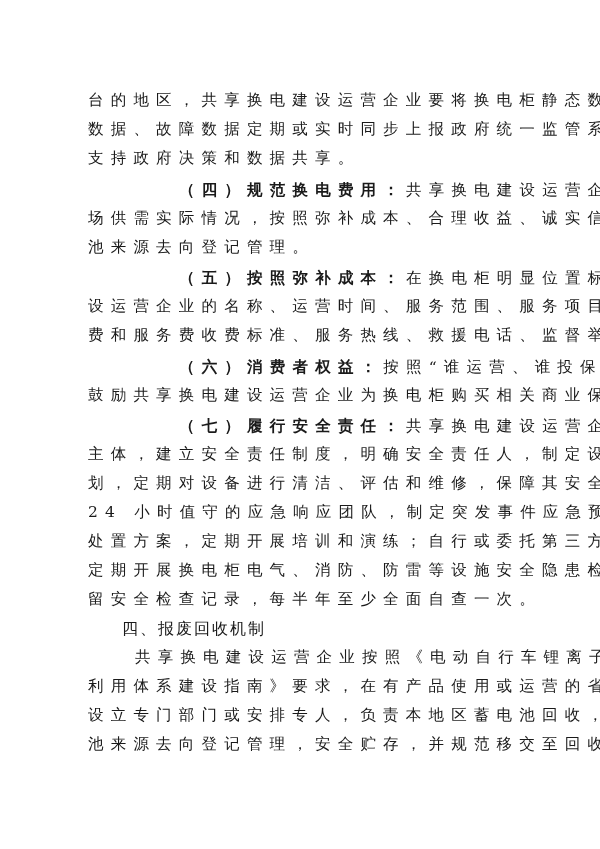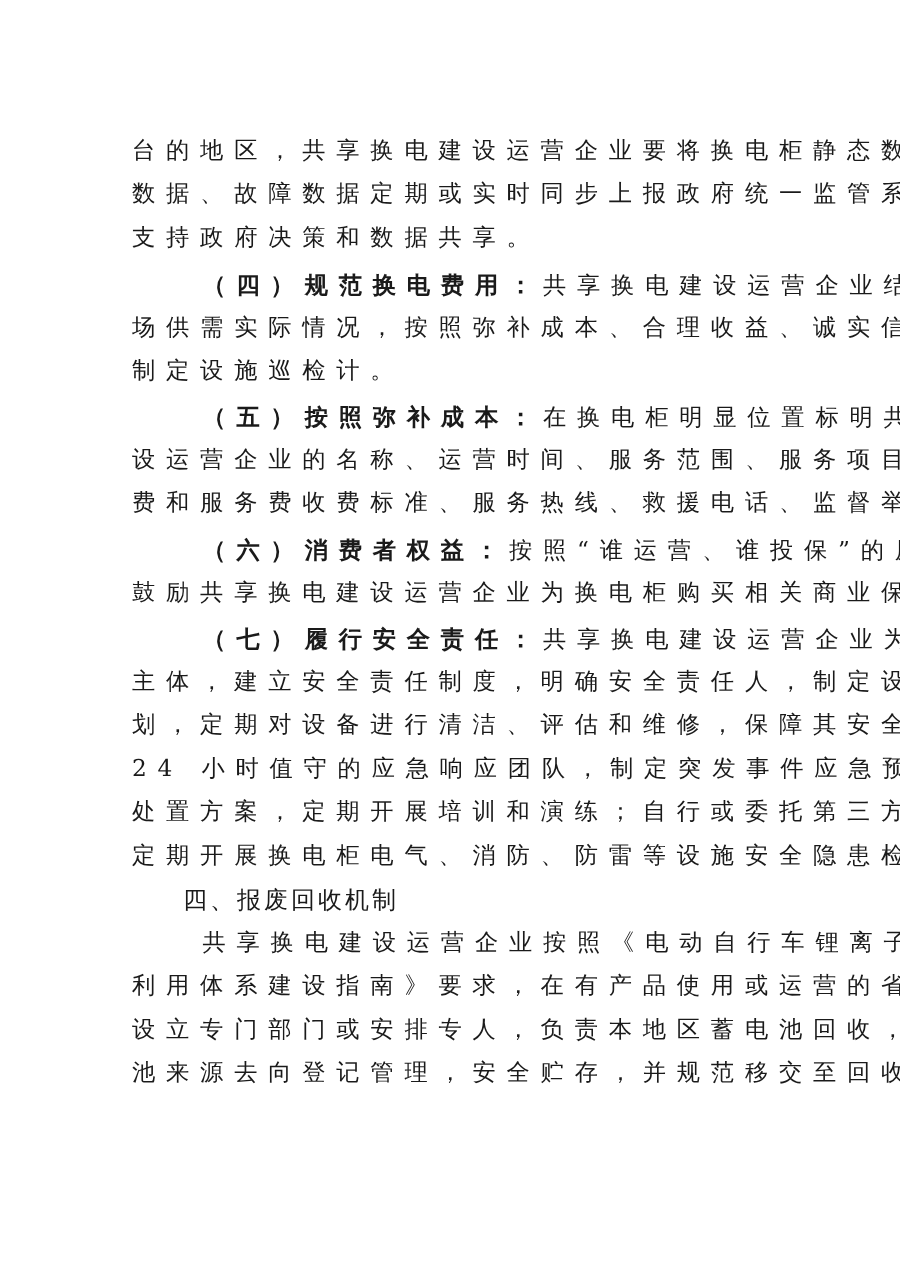--- a/index.html
+++ b/index.html
@@ -6,39 +6,39 @@
   body { width:600px; height:849px; overflow:hidden; position:relative;
          font-family: "DejaVu Serif", "Liberation Serif", serif; color:#1a1a1a; }
   .page { position:absolute; left:0; top:0; width:600px; height:849px; background:#fff; }
   .content { position:absolute; left:88px; top:86px; width:426px; }
   .line { height:29px; line-height:29px; font-size:15.5px; white-space:nowrap;
           letter-spacing:7.2px; overflow:visible; }
   .para-gap { height:1.5px; }
   .indent { padding-left:47px; }
   .heading { font-weight:normal; font-family:"DejaVu Sans","Liberation Sans",sans-serif;
              letter-spacing:2px; font-size:16px; padding-left:34px; }
-  .lead { font-weight:bold; }
+  .lead { font-weight:bold;margin-left:44px; }
 </style>
 </head>
 <body>
 
 <div class="page">
   <div class="content">
 
     <div>
       <div class="line">台的地区，共享换电建设运营企业要将换电柜静态数据、状态</div>
       <div class="line">数据、故障数据定期或实时同步上报政府统一监管系统平台，</div>
       <div class="line">支持政府决策和数据共享。</div>
     </div>
     <div class="para-gap"></div>
 
     <div>
       <div class="line indent"><span class="lead">（四）规范换电费用：</span><span>共享换电建设运营企业结合当地市</span></div>
       <div class="line">场供需实际情况，按照弥补成本、合理收益、诚实信用原则，</div>
-      <div class="line">制定设施巡检计。</div>
+      <div class="line">池来源去向登记管理。</div>
     </div>
     <div class="para-gap"></div>
 
     <div>
       <div class="line indent"><span class="lead">（五）按照弥补成本：</span><span>在换电柜明显位置标明共享换电建</span></div>
       <div class="line">设运营企业的名称、运营时间、服务范围、服务项目、充电电</div>
       <div class="line">费和服务费收费标准、服务热线、救援电话、监督举报电话等。</div>
     </div>
     <div class="para-gap"></div>
 
@@ -48,20 +48,21 @@
     </div>
     <div class="para-gap"></div>
 
     <div>
       <div class="line indent"><span class="lead">（七）履行安全责任：</span><span>共享换电建设运营企业为安全责任</span></div>
       <div class="line">主体，建立安全责任制度，明确安全责任人，制定设施巡检计</div>
       <div class="line">划，定期对设备进行清洁、评估和维修，保障其安全；建立</div>
       <div class="line">24 小时值守的应急响应团队，制定突发事件应急预案和现场</div>
       <div class="line">处置方案，定期开展培训和演练；自行或委托第三方专业机构</div>
       <div class="line">定期开展换电柜电气、消防、防雷等设施安全隐患检查，并保</div>
+      <div class="line">留安全检查记录，每半年至少全面自查一次。</div>
     </div>
 
     <div class="line heading">四、报废回收机制</div>
 
     <div>
       <div class="line indent">共享换电建设运营企业按照《电动自行车锂离子电池回收</div>
       <div class="line">利用体系建设指南》要求，在有产品使用或运营的省级行政区</div>
       <div class="line">设立专门部门或安排专人，负责本地区蓄电池回收，做好蓄电</div>
       <div class="line">池来源去向登记管理，安全贮存，并规范移交至回收服务网点</div>
     </div>

